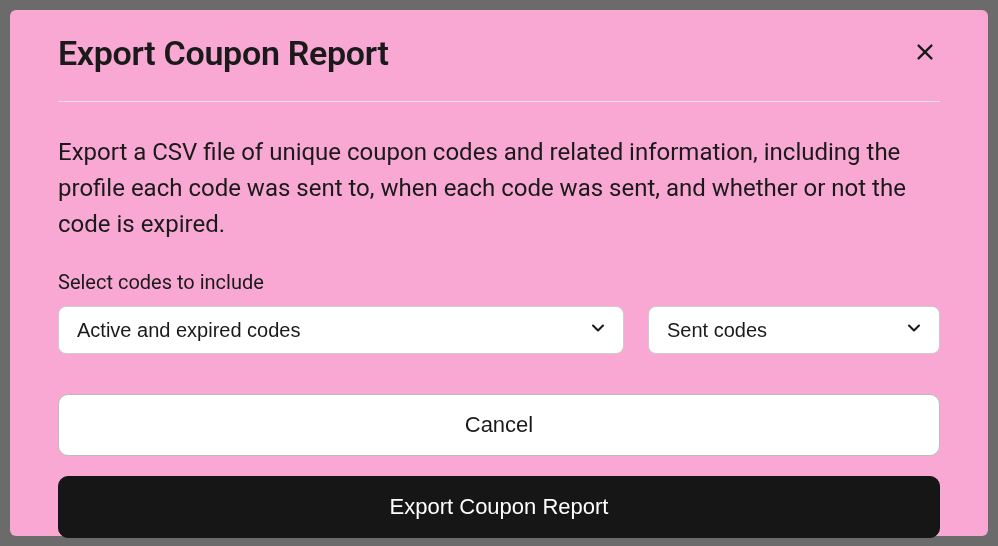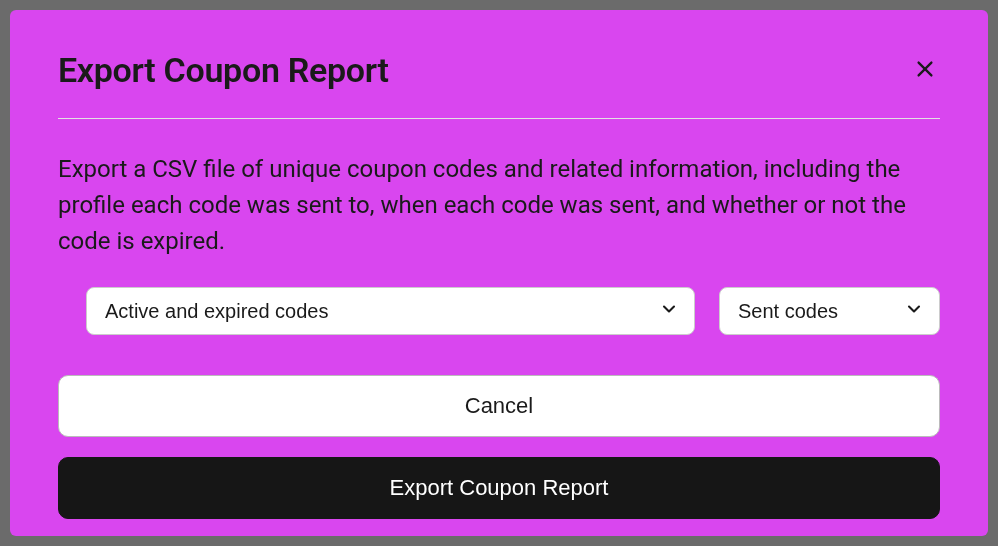--- a/index.html
+++ b/index.html
@@ -14,23 +14,23 @@
       height: 546px;
       overflow: hidden;
       position: relative;
     }
     .modal {
       position: absolute;
       top: 10px;
       left: 10px;
       right: 10px;
       bottom: 10px;
-      background: #d946ef;
+      background: #f9a8d4;
       border-radius: 6px;
-      padding: 40px 48px;
+      padding: 23px 48px;
       display: flex;
       flex-direction: column;
     }
     .modal-header {
       display: flex;
       justify-content: space-between;
       align-items: center;
       padding-bottom: 28px;
       border-bottom: 1px solid #e2e2e2;
     }
@@ -64,30 +64,29 @@
     }
     .field-label {
       font-size: 20px;
       color: #1a1a1a;
       margin-bottom: 12px;
       display: block;
     }
     .select-row {
       display: flex;
       gap: 24px;
-      margin-left: 28px;
     }
     .select-wrapper {
       position: relative;
     }
     .select-wrapper.wide {
       flex: 1;
     }
     .select-wrapper.narrow {
-      width: 221px;
+      width: 292px;
     }
     .select-box {
       width: 100%;
       height: 48px;
       border: 1px solid #ccc;
       border-radius: 8px;
       background: #fff;
       padding: 0 44px 0 18px;
       font-size: 20px;
       color: #1a1a1a;
@@ -149,20 +148,21 @@
           <line x1="5" y1="5" x2="19" y2="19"></line>
           <line x1="19" y1="5" x2="5" y2="19"></line>
         </svg>
       </span>
     </button>
   </div>
 
   <div class="modal-body">
     <p class="description">Export a CSV file of unique coupon codes and related information, including the profile each code was sent to, when each code was sent, and whether or not the code is expired.</p>
 
+    <label class="field-label">Select codes to include</label>
 
     <div class="select-row">
       <div class="select-wrapper wide">
         <button class="select-box">
           <span>Active and expired codes</span>
         </button>
         <span class="select-chevron">
           <svg viewBox="0 0 24 24" fill="none" stroke="#1a1a1a" stroke-width="2.5" stroke-linecap="round" stroke-linejoin="round">
             <polyline points="6 9 12 15 18 9"></polyline>
           </svg>

